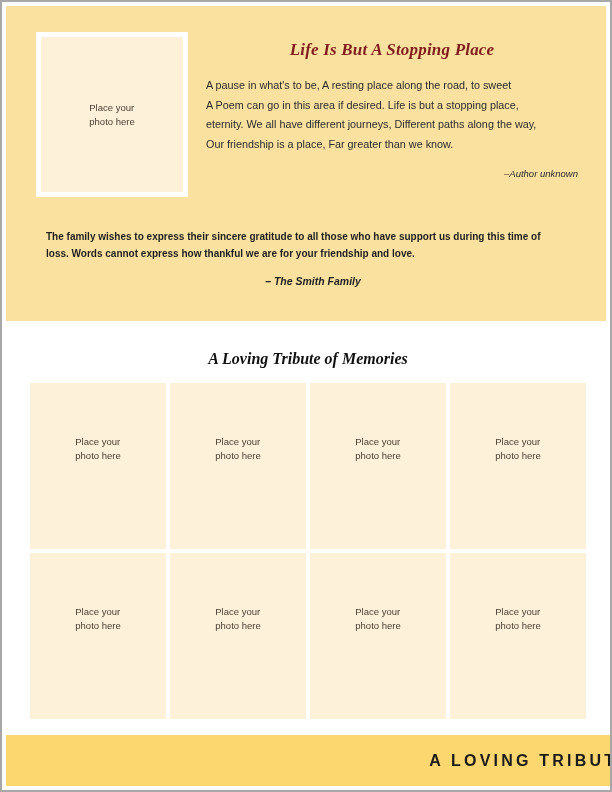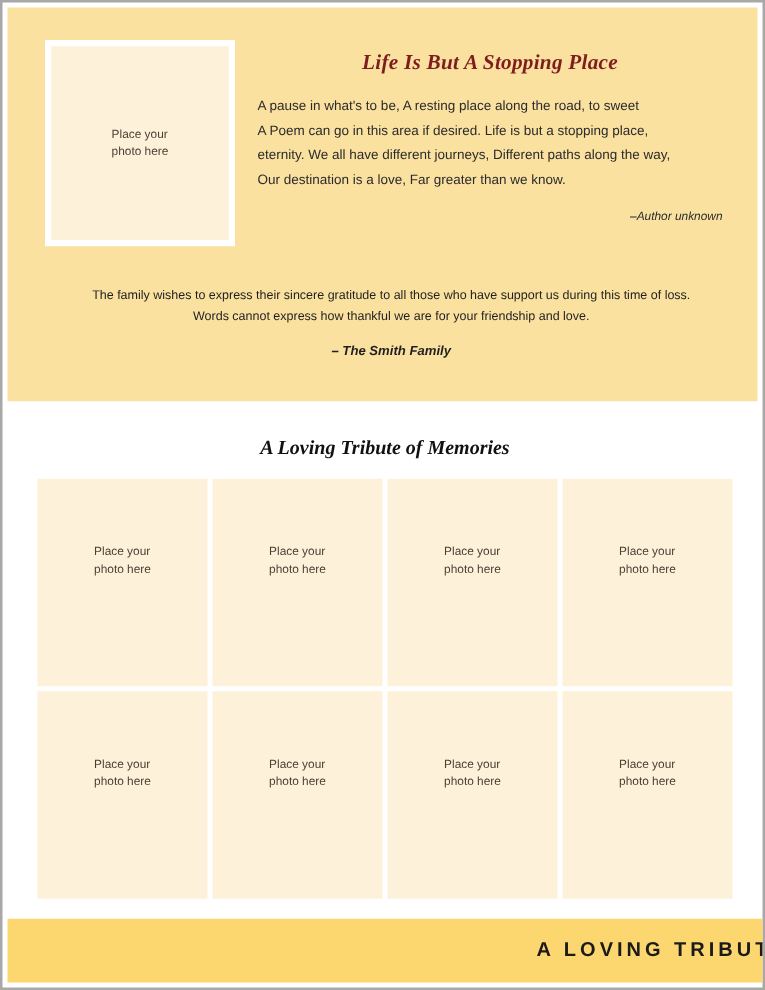--- a/index.html
+++ b/index.html
@@ -83,27 +83,26 @@
   .poem-attrib {
     font-size: 9.5px;
     font-style: italic;
     color: #2b2b2b;
     text-align: right;
     margin-top: 14px;
   }
 
   .gratitude {
     position: absolute;
-    left: 52px;
+    left: 40px;
     top: 222px;
     width: 510px;
-    text-align: center;
     font-size: 10px;
     line-height: 17px;
-    font-weight: normal;
+    font-weight: bold;
     color: #1f1f1f;
   }
   .signature {
     position: absolute;
     left: 52px;
     top: 269px;
     width: 510px;
     text-align: center;
     font-size: 10.5px;
     font-style: italic;
@@ -182,21 +181,21 @@
 photo here</span>
       </div>
     </div>
 
     <div class="poem-block">
       <div class="poem-title">Life Is But A Stopping Place</div>
       <div class="poem-body">
         <span class="poem-line">A pause in what's to be, A resting place along the road, to sweet</span>
         <span class="poem-line">A Poem can go in this area if desired. Life is but a stopping place,</span>
         <span class="poem-line">eternity. We all have different journeys, Different paths along the way,</span>
-        <span class="poem-line">Our destination is a love, Far greater than we know.</span>
+        <span class="poem-line">Our friendship is a place, Far greater than we know.</span>
       </div>
       <div class="poem-attrib">–Author unknown</div>
     </div>
 
     <div class="gratitude">The family wishes to express their sincere gratitude to all those who have support us during this time of loss. Words cannot express how thankful we are for your friendship and love.</div>
 
     <div class="signature">– The Smith Family</div>
   </div>
 
   <div class="memories-title">A Loving Tribute of Memories</div>

